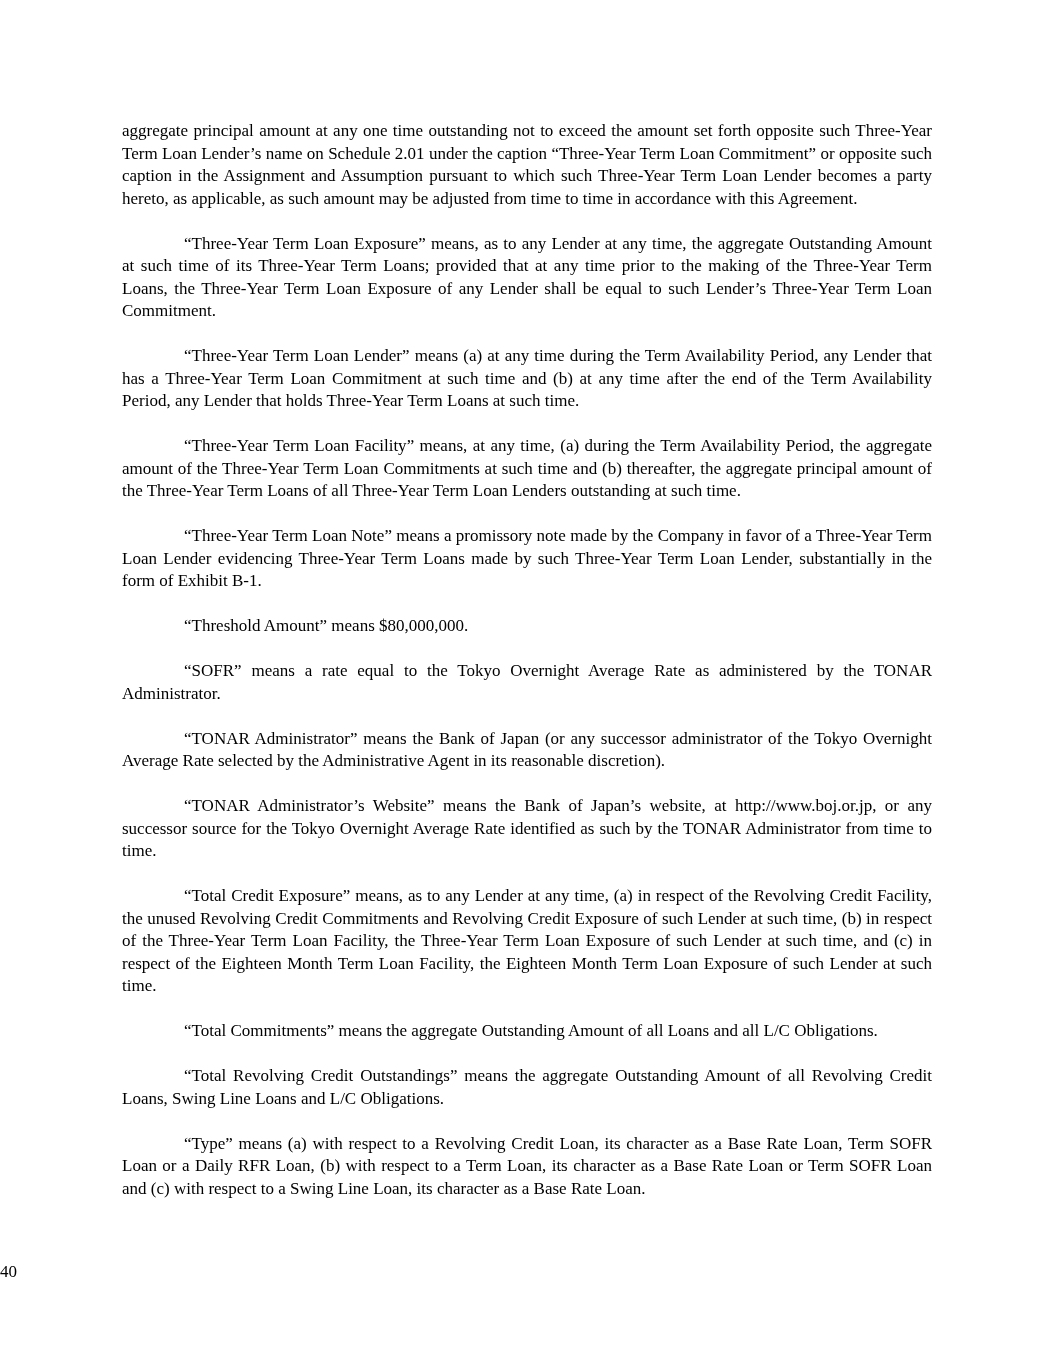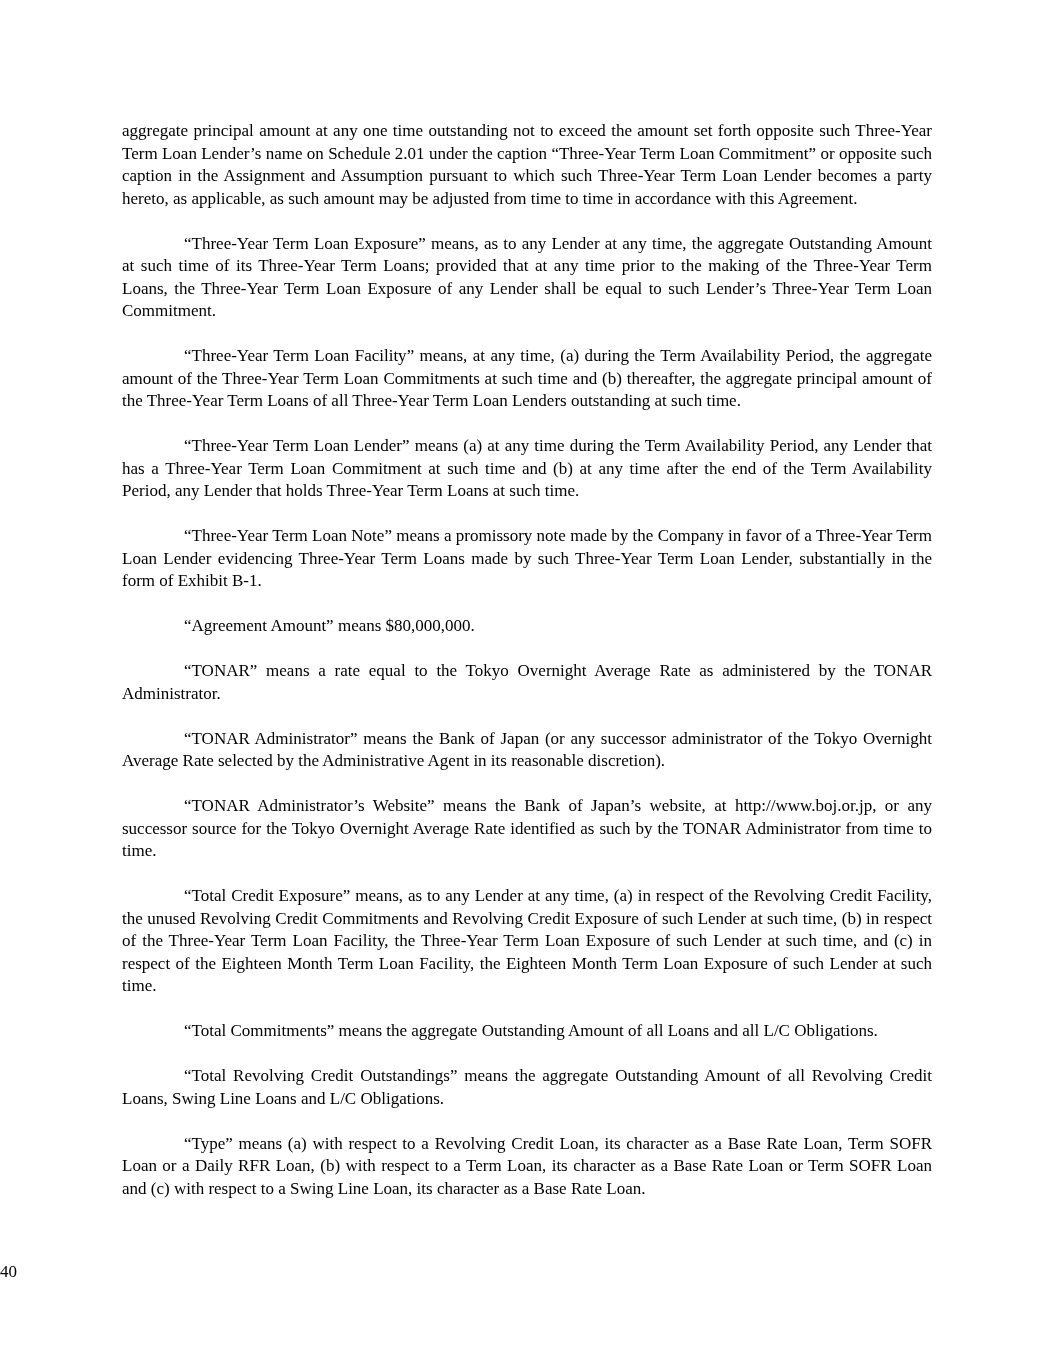--- a/index.html
+++ b/index.html
@@ -45,25 +45,25 @@
     color: #000000;
   }
 </style>
 </head>
 <body>
 
 <div class="page">
   <div class="content">
       <p class="para"><span>aggregate principal amount at any one time outstanding not to exceed the amount set forth opposite such Three-Year Term Loan Lender’s name on </span><span class="u">Schedule 2.01</span><span> under the caption “Three-Year Term Loan Commitment” or opposite such caption in the Assignment and Assumption pursuant to which such Three-Year Term Loan Lender becomes a party hereto, as applicable, as such amount may be adjusted from time to time in accordance with this Agreement.</span></p>
       <p class="para indent"><span>“</span><span class="u">Three-Year Term Loan Exposure</span><span>” means, as to any Lender at any time, the aggregate Outstanding Amount at such time of its Three-Year Term Loans; </span><span class="u">provided</span><span> that at any time prior to the making of the Three-Year Term Loans, the Three-Year Term Loan Exposure of any Lender shall be equal to such Lender’s Three-Year Term Loan Commitment.</span></p>
+      <p class="para indent"><span>“</span><span class="u">Three-Year Term Loan Lender</span><span>” means (a) at any time during the Term Availability Period, any Lender that has a Three-Year Term Loan Commitment at such time and (b) at any time after the end of the Term Availability Period, any Lender that holds Three-Year Term Loans at such time.</span></p>
       <p class="para indent"><span>“</span><span class="u">Three-Year Term Loan Facility</span><span>” means, at any time, (a) during the Term Availability Period, the aggregate amount of the Three-Year Term Loan Commitments at such time and (b) thereafter, the aggregate principal amount of the Three-Year Term Loans of all Three-Year Term Loan Lenders outstanding at such time.</span></p>
-      <p class="para indent"><span>“</span><span class="u">Three-Year Term Loan Lender</span><span>” means (a) at any time during the Term Availability Period, any Lender that has a Three-Year Term Loan Commitment at such time and (b) at any time after the end of the Term Availability Period, any Lender that holds Three-Year Term Loans at such time.</span></p>
       <p class="para indent"><span>“</span><span class="u">Three-Year Term Loan Note</span><span>” means a promissory note made by the Company in favor of a Three-Year Term Loan Lender evidencing Three-Year Term Loans made by such Three-Year Term Loan Lender, substantially in the form of </span><span class="u">Exhibit B-1</span><span>.</span></p>
-      <p class="para indent"><span>“</span><span class="u">Agreement Amount</span><span>” means $80,000,000.</span></p>
-      <p class="para indent"><span>“</span><span class="u">TONAR</span><span>” means a rate equal to the Tokyo Overnight Average Rate as administered by the TONAR Administrator.</span></p>
+      <p class="para indent"><span>“</span><span class="u">Threshold Amount</span><span>” means $80,000,000.</span></p>
+      <p class="para indent"><span>“</span><span class="u">SOFR</span><span>” means a rate equal to the Tokyo Overnight Average Rate as administered by the TONAR Administrator.</span></p>
       <p class="para indent"><span>“</span><span class="u">TONAR Administrator</span><span>” means the Bank of Japan (or any successor administrator of the Tokyo Overnight Average Rate selected by the Administrative Agent in its reasonable discretion).</span></p>
       <p class="para indent"><span>“</span><span class="u">TONAR Administrator’s Website</span><span>” means the Bank of Japan’s website, at http://www.boj.or.jp, or any successor source for the Tokyo Overnight Average Rate identified as such by the TONAR Administrator from time to time.</span></p>
       <p class="para indent"><span>“</span><span class="u">Total Credit Exposure</span><span>” means, as to any Lender at any time, (a) in respect of the Revolving Credit Facility, the unused Revolving Credit Commitments and Revolving Credit Exposure of such Lender at such time, (b) in respect of the Three-Year Term Loan Facility, the Three-Year Term Loan Exposure of such Lender at such time, and (c) in respect of the Eighteen Month Term Loan Facility, the Eighteen Month Term Loan Exposure of such Lender at such time.</span></p>
       <p class="para indent"><span>“</span><span class="u">Total Commitments</span><span>” means the aggregate Outstanding Amount of all Loans and all L/C Obligations.</span></p>
       <p class="para indent"><span>“</span><span class="u">Total Revolving Credit Outstandings</span><span>” means the aggregate Outstanding Amount of all Revolving Credit Loans, Swing Line Loans and L/C Obligations.</span></p>
       <p class="para indent"><span>“</span><span class="u">Type</span><span>” means (a) with respect to a Revolving Credit Loan, its character as a Base Rate Loan, Term SOFR Loan or a Daily RFR Loan, (b) with respect to a Term Loan, its character as a Base Rate Loan or Term SOFR Loan and (c) with respect to a Swing Line Loan, its character as a Base Rate Loan.</span></p>
     </div>
   <div class="page-number">40</div>
 </div>
 

